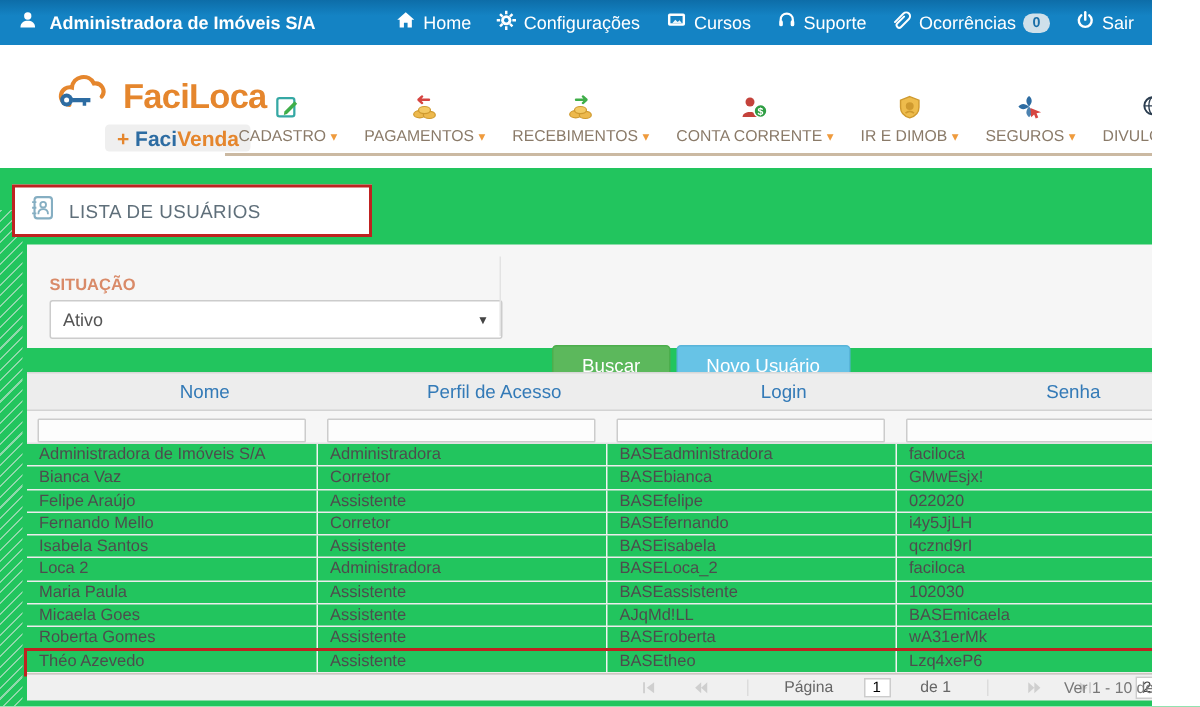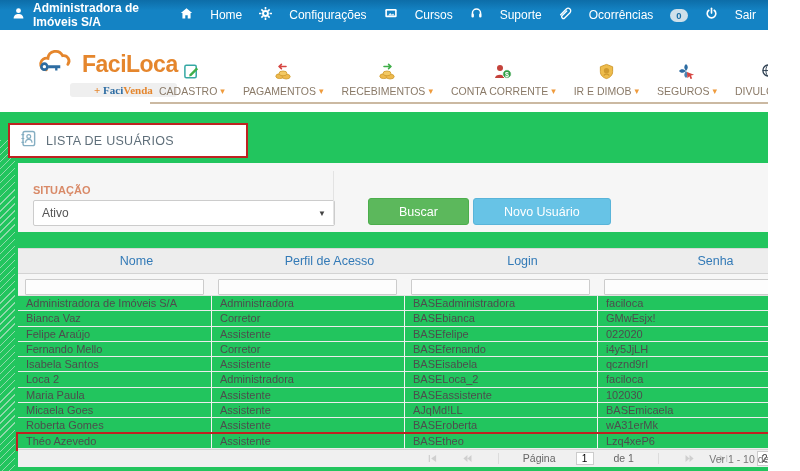--- a/index.html
+++ b/index.html
@@ -6,31 +6,31 @@
   body { font-family:"Liberation Sans", sans-serif; background:#fff; }
   .screen { position:relative; width:768px; height:471px; background:#fff; overflow:hidden; }
 
   
   .topbar { position:absolute; top:0; left:0; right:0; height:30px;
     background:linear-gradient(to bottom,#0d6da8 0%,#1483c4 35%,#1483c4 100%);
     display:flex; align-items:center; justify-content:space-between; color:#fff; }
   .topbar-left { display:flex; align-items:center; gap:8px; padding-left:12px; cursor:pointer; }
   .topbar-left span { font-size:12px; font-weight:bold; }
   .topbar-menu { display:flex; align-items:center; gap:17px; padding-right:12px; }
-  .tb-item { display:flex; align-items:center; gap:17px; font-size:12px; cursor:pointer; white-space:nowrap; }
+  .tb-item { display:flex; align-items:center; gap:5px; font-size:12px; cursor:pointer; white-space:nowrap; }
   .tb-badge { background:#cfe0ea; color:#1a6fa8; font-size:9.5px; font-weight:bold;
     border-radius:8px; padding:1px 6px; line-height:11px; }
 
   
   .brandbar { position:absolute; top:30px; left:0; right:0; height:82px; background:#fff; }
   .logo { position:absolute; left:34px; top:18px; cursor:pointer; }
   .logo-main { display:flex; align-items:center; gap:2px; }
   .logo-text { font-size:23px; font-weight:bold; color:#e5862d; letter-spacing:-0.5px; }
-  .logo-sub { margin:2px 0 0 36px; background:#efefef; border-radius:3px; padding:1px 24px;
-    font-size:11px; font-weight:bold; display:inline-block;font-family:Liberation Serif, serif; }
+  .logo-sub { margin:2px 0 0 36px; background:#efefef; border-radius:3px; padding:1px 8px;
+    font-size:14px; font-weight:bold; display:inline-block; }
   .logo-sub .plus, .logo-sub .venda { color:#e5862d; }
   .logo-sub .faci { color:#2d6ca2; }
   .mainnav { position:absolute; left:150px; right:0; top:26px; height:48px;
     border-bottom:2px solid #cbb9a2; display:flex; align-items:center; }
   .nav-item { display:flex; flex-direction:column; align-items:center; padding:0 9px;
     cursor:pointer; }
   .nav-icon { height:20px; display:flex; align-items:center; justify-content:center; margin-bottom:3px; }
   .nav-label { font-size:10.5px; color:#8a7a68; white-space:nowrap; display:flex; align-items:center; gap:3px; }
   .caret { color:#ef9b3d; font-size:9px; }
 
@@ -45,21 +45,21 @@
 
   .filter-panel { position:absolute; left:18px; top:51px; width:772px; height:69px; background:#f6f6f6; }
   .situacao-label { position:absolute; left:15px; top:21px; font-size:11px; font-weight:bold; color:#d98a68; }
   .select { position:absolute; left:15px; top:37px; width:302px; height:26px; background:#fff;
     border:1px solid #ccc; border-radius:2px; display:flex; align-items:center; justify-content:space-between;
     padding:0 8px; font-size:12px; color:#555; cursor:pointer; }
   .sel-caret { font-size:8px; color:#444; }
   .vdiv { position:absolute; left:315px; top:8px; bottom:8px; width:1px; background:#e3e3e3; }
   .btn-row { position:absolute; left:350px; top:35px; display:flex; gap:4px; }
   .btn { height:27px; border-radius:3px; color:#fff; font-size:12.5px; font-family:inherit;
-    padding:0 30px; cursor:pointer; }
+    padding:0 19px; cursor:pointer;margin-top:32px; }
   .btn-buscar { background:#5cb85c; border:1px solid #4cae4c; }
   .btn-novo { background:#67c3e6; border:1px solid #59b4d9; }
 
   
   .grid { position:absolute; left:18px; top:136px; width:772px; }
   .grid-head { display:flex; height:26px; background:#ededed; border-top:1px solid #d8d8d8;
     border-bottom:1px solid #d3d3d3; }
   .grid-head .hcell { width:25%; text-align:center; font-size:12.5px; color:#337ab7; line-height:25px; cursor:pointer;margin-left:44px; }
   .grid-filters { display:flex; height:22px; background:#f6f6f6; border-bottom:1px solid #e2e2e2; }
   .grid-filters .fcell { width:25%; padding:2px 7px; }

